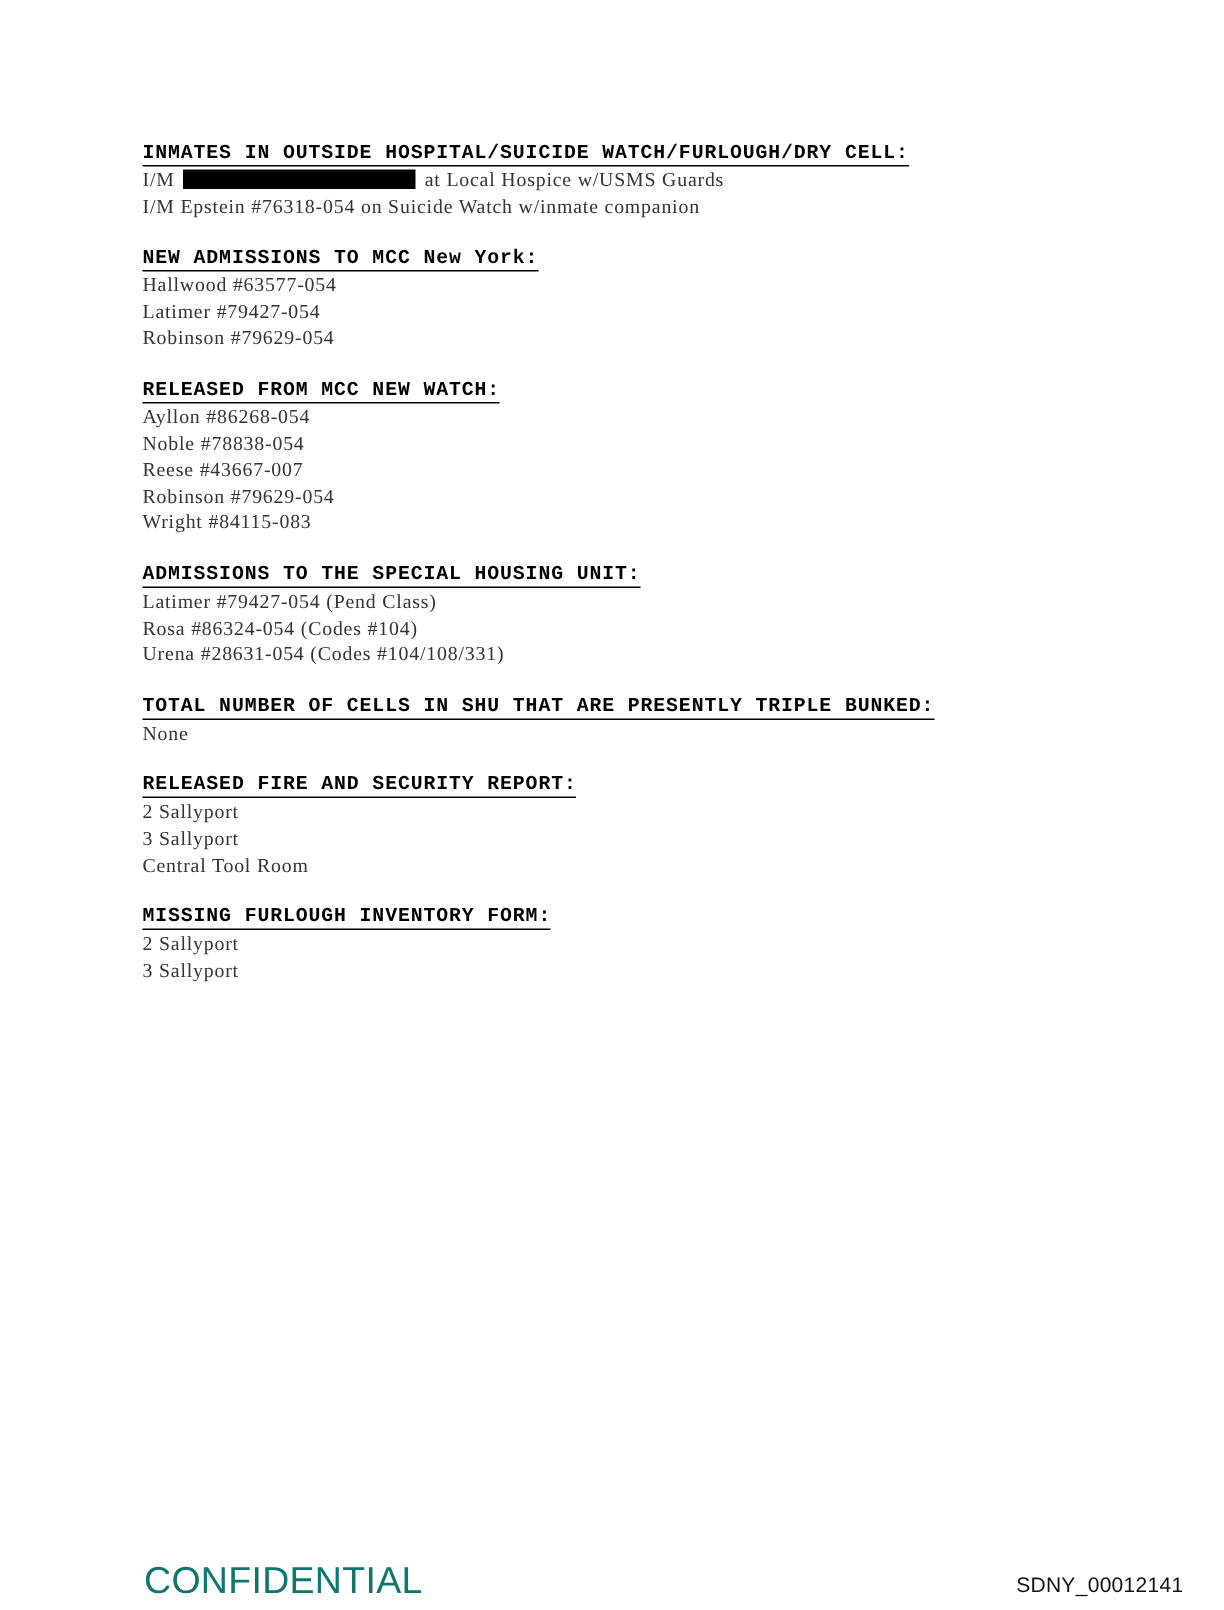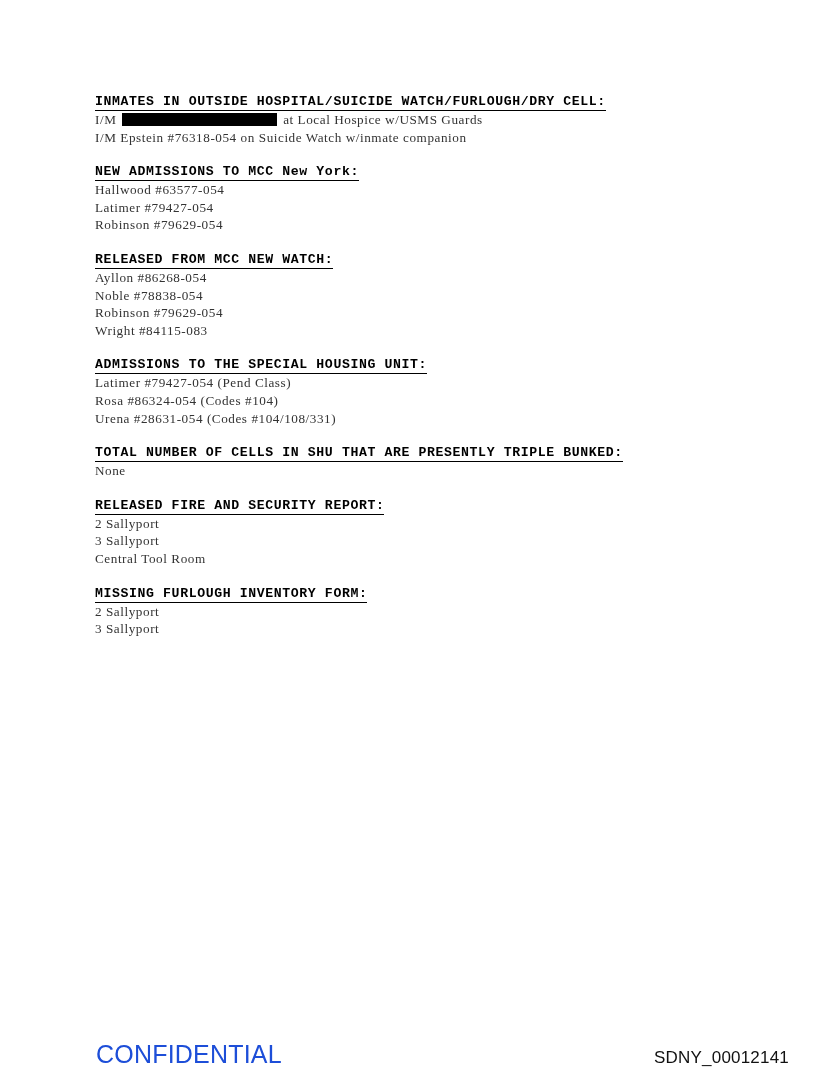--- a/index.html
+++ b/index.html
@@ -63,21 +63,21 @@
     font-family: "Liberation Sans", sans-serif;
     font-size: 25px;
     color: #f26a21;
     letter-spacing: 0.2px;
   }
   .bates {
     position: absolute;
     right: 27px;
     top: 1048px;
     font-family: "Liberation Sans", sans-serif;
-    font-size: 17px;
+    font-size: 14px;
     color: #111111;
     letter-spacing: 0.2px;
   }
 </style>
 </head>
 <body>
 
 <div class="page">
 
   <div class="doc-body">
@@ -92,20 +92,21 @@
       <div class="section-heading">NEW ADMISSIONS TO MCC New York:</div>
       <div class="line">Hallwood #63577-054</div>
       <div class="line">Latimer #79427-054</div>
       <div class="line">Robinson #79629-054</div>
     </div>
 
     <div class="section">
       <div class="section-heading">RELEASED FROM MCC NEW WATCH:</div>
       <div class="line">Ayllon #86268-054</div>
       <div class="line">Noble #78838-054</div>
+      <div class="line">Reese #43667-007</div>
       <div class="line">Robinson #79629-054</div>
       <div class="line">Wright #84115-083</div>
     </div>
 
     <div class="section">
       <div class="section-heading">ADMISSIONS TO THE SPECIAL HOUSING UNIT:</div>
       <div class="line">Latimer #79427-054 (Pend Class)</div>
       <div class="line">Rosa #86324-054 (Codes #104)</div>
       <div class="line">Urena #28631-054 (Codes #104/108/331)</div>
     </div>
@@ -123,16 +124,16 @@
     </div>
 
     <div class="section">
       <div class="section-heading">MISSING FURLOUGH INVENTORY FORM:</div>
       <div class="line">2 Sallyport</div>
       <div class="line">3 Sallyport</div>
     </div>
 
   </div>
 
-  <div class="confidential" style="color: #1d4ed8;">CONFIDENTIAL</div>
+  <div class="confidential" style="color: #0f766e;">CONFIDENTIAL</div>
   <div class="bates">SDNY_00012141</div>
 
 </div>
 
 </body></html>

